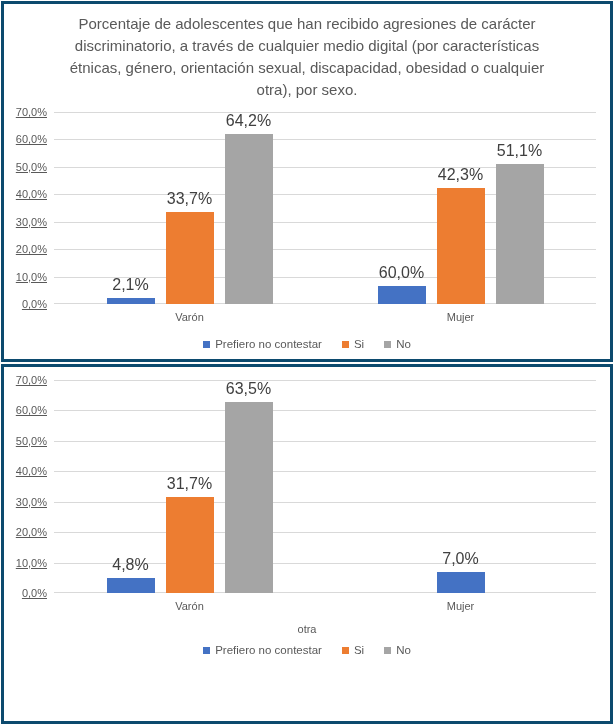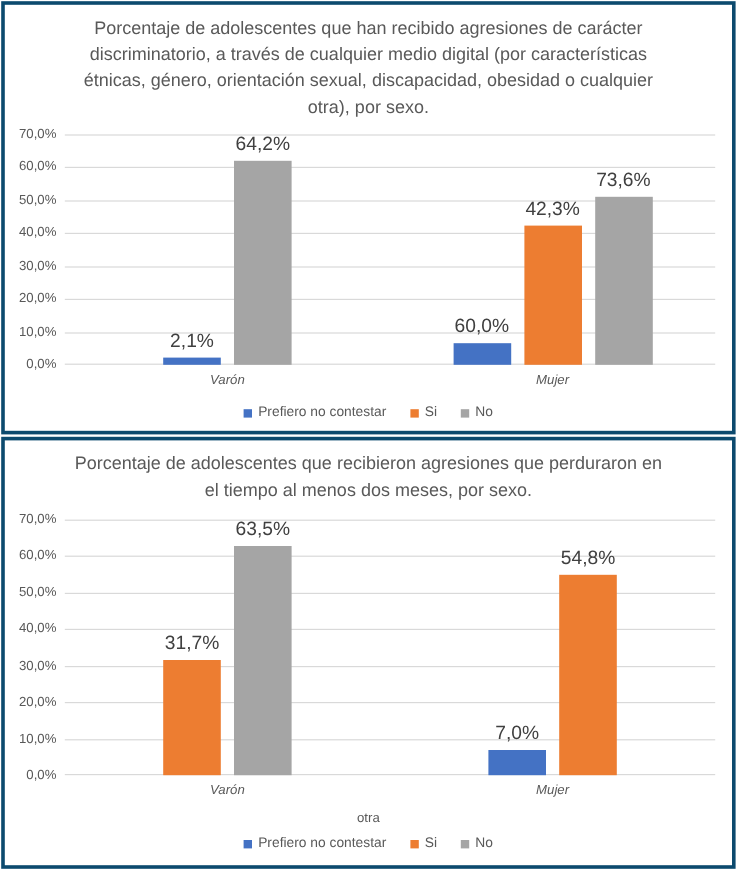--- a/index.html
+++ b/index.html
@@ -25,42 +25,42 @@
     font-weight:400;
     margin:9px auto 0;
     max-width:505px;
   }
   .plot-row { display:flex; margin:14px 14px 0 10px; }
   .chart-1 .plot-row { height:192px; margin-top:11px; }
   .chart-2 .plot-row { height:213px; margin-top:13px; }
   .y-axis { position:relative; width:40px; flex:none; }
   .ytick {
     position:absolute; right:7px; transform:translateY(-50%);
-    font-size:11px; color:#595959; white-space:nowrap;
+    font-size:11px; color:#595959; white-space:nowrap;text-decoration:underline;
   }
   .plot { position:relative; flex:1; }
   .gridline {
     position:absolute; left:0; right:0; height:1px;
     background:#d9d9d9;
   }
   .groups { position:absolute; left:0; right:0; top:0; bottom:0; display:flex; }
   .group {
     flex:1; display:flex; justify-content:center;
     align-items:flex-end; gap:11px; height:100%;
   }
   .bar-slot {
     display:flex; flex-direction:column; justify-content:flex-end;
     align-items:center; width:48px; height:100%;
   }
   .bar-label {
     font-size:16px; color:#404040; margin-bottom:4px; white-space:nowrap;
   }
   .bar { width:100%; }
   .xcats { display:flex; margin:7px 14px 0 50px; }
-  .xcat { flex:1; text-align:center; font-size:11px; color:#595959;font-style:italic; }
+  .xcat { flex:1; text-align:center; font-size:11px; color:#595959; }
   .xaxis-title { text-align:center; font-size:11px; color:#595959; margin-top:11px; }
   .legend { display:flex; justify-content:center; align-items:center; gap:20px; }
   .chart-1 .legend { margin-top:15px; }
   .chart-2 .legend { margin-top:9px; }
   .legend-item { display:flex; align-items:center; font-size:11.5px; color:#595959; }
   .legend-marker { width:7px; height:7px; margin-right:5px; flex:none; }
 </style>
 </head>
 <body>
 
@@ -88,35 +88,39 @@
           <div class="gridline" style="top: calc(14.2857% + 0px);"></div>
           <div class="gridline" style="top: calc(0% + 0px);"></div>
         </div>
       <div class="groups">
           <div class="group">
             <div class="bar-slot">
               <div class="bar-label">2,1%</div>
               <div class="bar" style="height: 3%; background: rgb(68, 114, 196);"></div>
             </div>
             <div class="bar-slot">
+              <div class="bar-label">33,7%</div>
+              <div class="bar" style="height: 48.1429%; background: rgb(237, 125, 49);"></div>
+            </div>
+            <div class="bar-slot">
               <div class="bar-label">64,2%</div>
               <div class="bar" style="height: 91.7143%; background: rgb(165, 165, 165);"></div>
             </div>
           </div>
           <div class="group">
             <div class="bar-slot">
               <div class="bar-label">60,0%</div>
               <div class="bar" style="height: 9.42857%; background: rgb(68, 114, 196);"></div>
             </div>
             <div class="bar-slot">
               <div class="bar-label">42,3%</div>
               <div class="bar" style="height: 60.4286%; background: rgb(237, 125, 49);"></div>
             </div>
             <div class="bar-slot">
-              <div class="bar-label">73,6%</div>
+              <div class="bar-label">51,1%</div>
               <div class="bar" style="height: 73%; background: rgb(165, 165, 165);"></div>
             </div>
           </div>
         </div>
     </div>
   </div>
   <div class="xcats">
       <div class="xcat">Varón</div>
       <div class="xcat">Mujer</div>
     </div>
@@ -130,21 +134,20 @@
         <span>Si</span>
       </div>
       <div class="legend-item">
         <span class="legend-marker" style="background: rgb(165, 165, 165);"></span>
         <span>No</span>
       </div>
     </div>
 </section>
 
 <section class="chart chart-2">
-  <h2 class="chart-title">Porcentaje de adolescentes que recibieron agresiones que perduraron en el tiempo al menos dos meses, por sexo.</h2>
   <div class="plot-row">
     <div class="y-axis">
         <div class="ytick" style="top: 100%;">0,0%</div>
         <div class="ytick" style="top: 85.7143%;">10,0%</div>
         <div class="ytick" style="top: 71.4286%;">20,0%</div>
         <div class="ytick" style="top: 57.1429%;">30,0%</div>
         <div class="ytick" style="top: 42.8571%;">40,0%</div>
         <div class="ytick" style="top: 28.5714%;">50,0%</div>
         <div class="ytick" style="top: 14.2857%;">60,0%</div>
         <div class="ytick" style="top: 0%;">70,0%</div>
@@ -156,36 +159,36 @@
           <div class="gridline" style="top: calc(71.4286% + 0px);"></div>
           <div class="gridline" style="top: calc(57.1429% + 0px);"></div>
           <div class="gridline" style="top: calc(42.8571% + 0px);"></div>
           <div class="gridline" style="top: calc(28.5714% + 0px);"></div>
           <div class="gridline" style="top: calc(14.2857% + 0px);"></div>
           <div class="gridline" style="top: calc(0% + 0px);"></div>
         </div>
       <div class="groups">
           <div class="group">
             <div class="bar-slot">
+              <div class="bar-label">4,8%</div>
+              <div class="bar" style="height: 6.85714%; background: rgb(68, 114, 196);"></div>
+            </div>
+            <div class="bar-slot">
               <div class="bar-label">31,7%</div>
               <div class="bar" style="height: 45.2857%; background: rgb(237, 125, 49);"></div>
             </div>
             <div class="bar-slot">
               <div class="bar-label">63,5%</div>
               <div class="bar" style="height: 90.7143%; background: rgb(165, 165, 165);"></div>
             </div>
           </div>
           <div class="group">
             <div class="bar-slot">
               <div class="bar-label">7,0%</div>
               <div class="bar" style="height: 10%; background: rgb(68, 114, 196);"></div>
-            </div>
-            <div class="bar-slot">
-              <div class="bar-label">54,8%</div>
-              <div class="bar" style="height: 78.2857%; background: rgb(237, 125, 49);"></div>
             </div>
           </div>
         </div>
     </div>
   </div>
   <div class="xcats">
       <div class="xcat">Varón</div>
       <div class="xcat">Mujer</div>
     </div>
   <div class="xaxis-title">otra</div>

